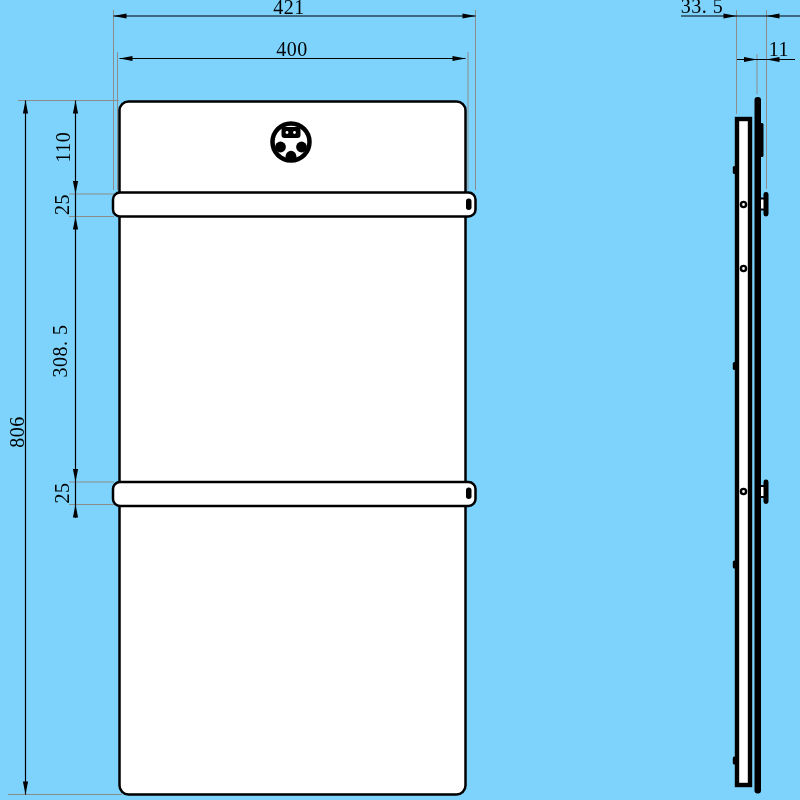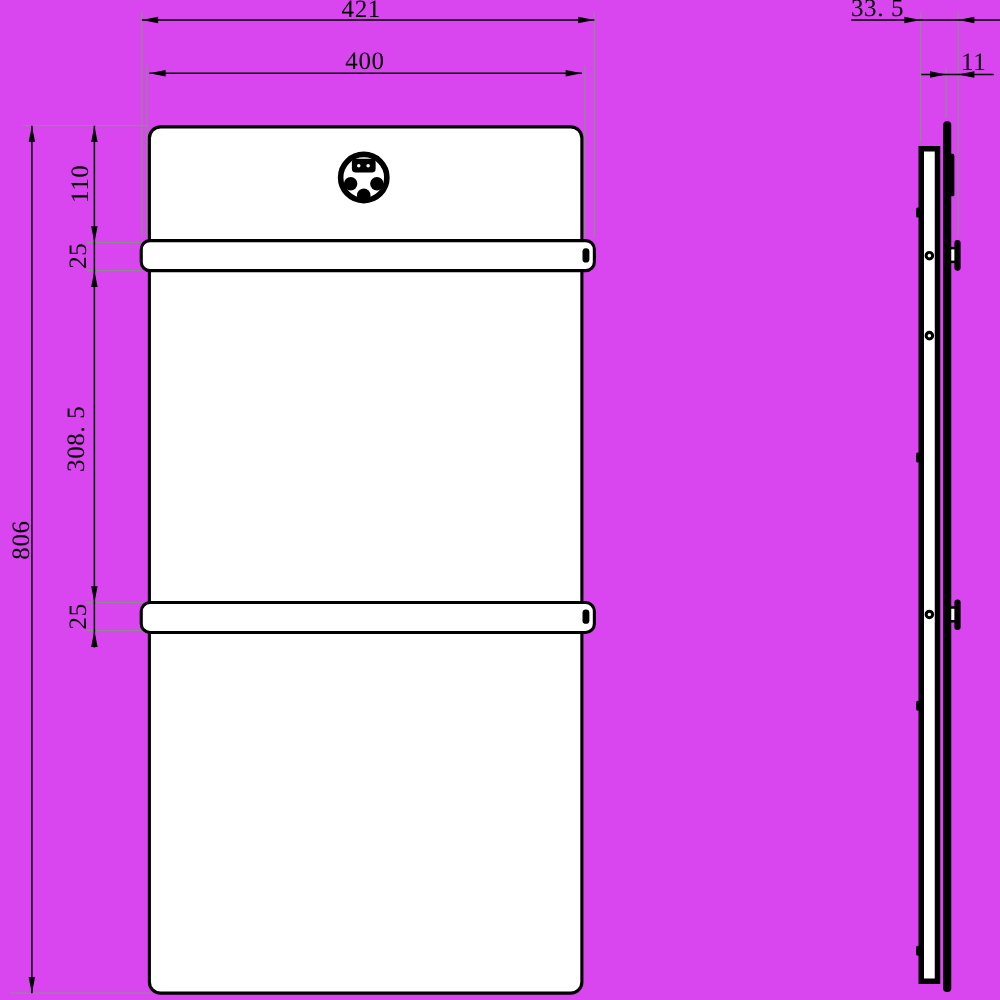--- a/index.html
+++ b/index.html
@@ -1,16 +1,16 @@
 <!DOCTYPE html>
 <html><head>
 <meta charset="utf-8">
 <style>
   html,body{margin:0;padding:0;background:#ffffff;}
-  .stage{position:relative;width:800px;height:800px;background:#d946ef;overflow:hidden;}
+  .stage{position:relative;width:800px;height:800px;background:#7dd3fc;overflow:hidden;}
   svg{display:block;}
   text{font-family:"Liberation Serif","DejaVu Serif",serif;fill:#000;font-size:20px;letter-spacing:0.5px;}
   .outline{fill:#ffffff;stroke:#000000;stroke-width:2.5;}
   .dimline{stroke:#000000;stroke-width:1.2;fill:none;}
   .extline{stroke:#8c8c8c;stroke-width:1;fill:none;}
   .arrow{fill:#000000;stroke:none;}
   .solid{fill:#000000;stroke:none;}
 </style>
 </head>
 <body>

